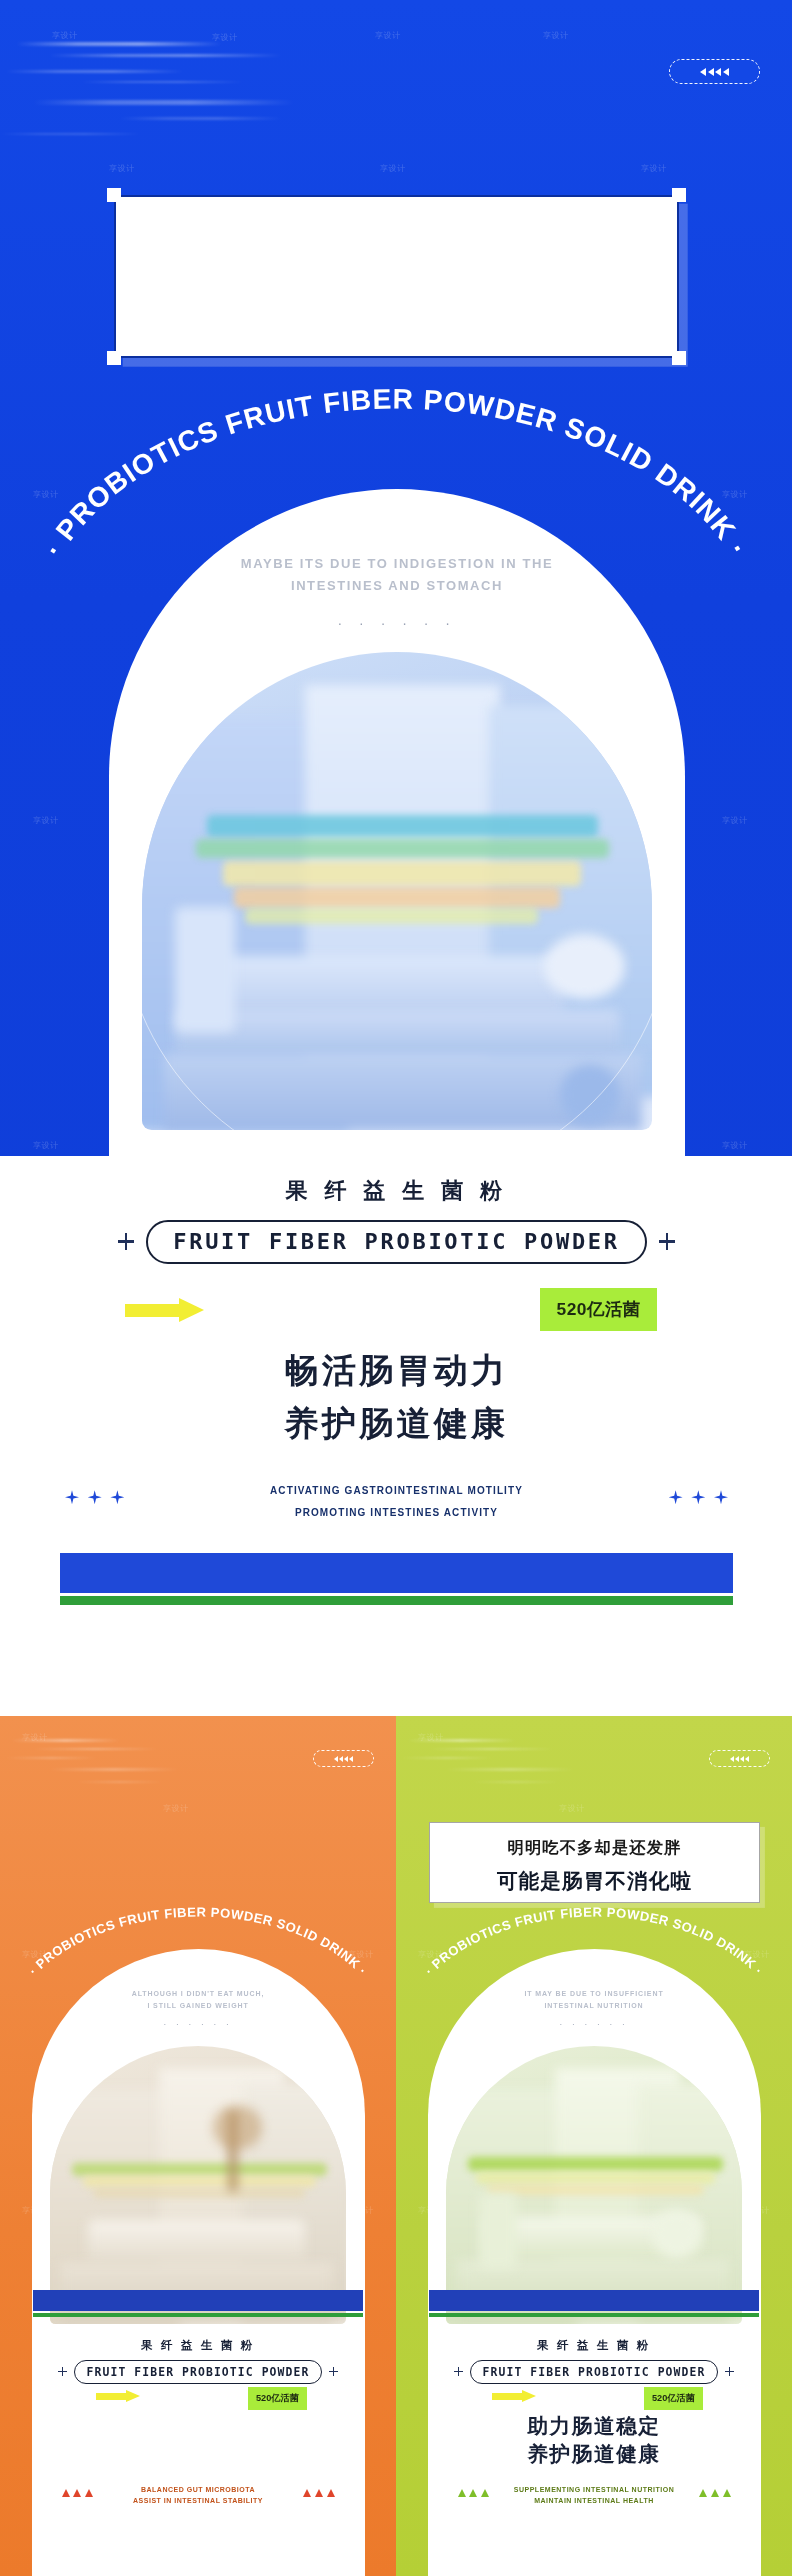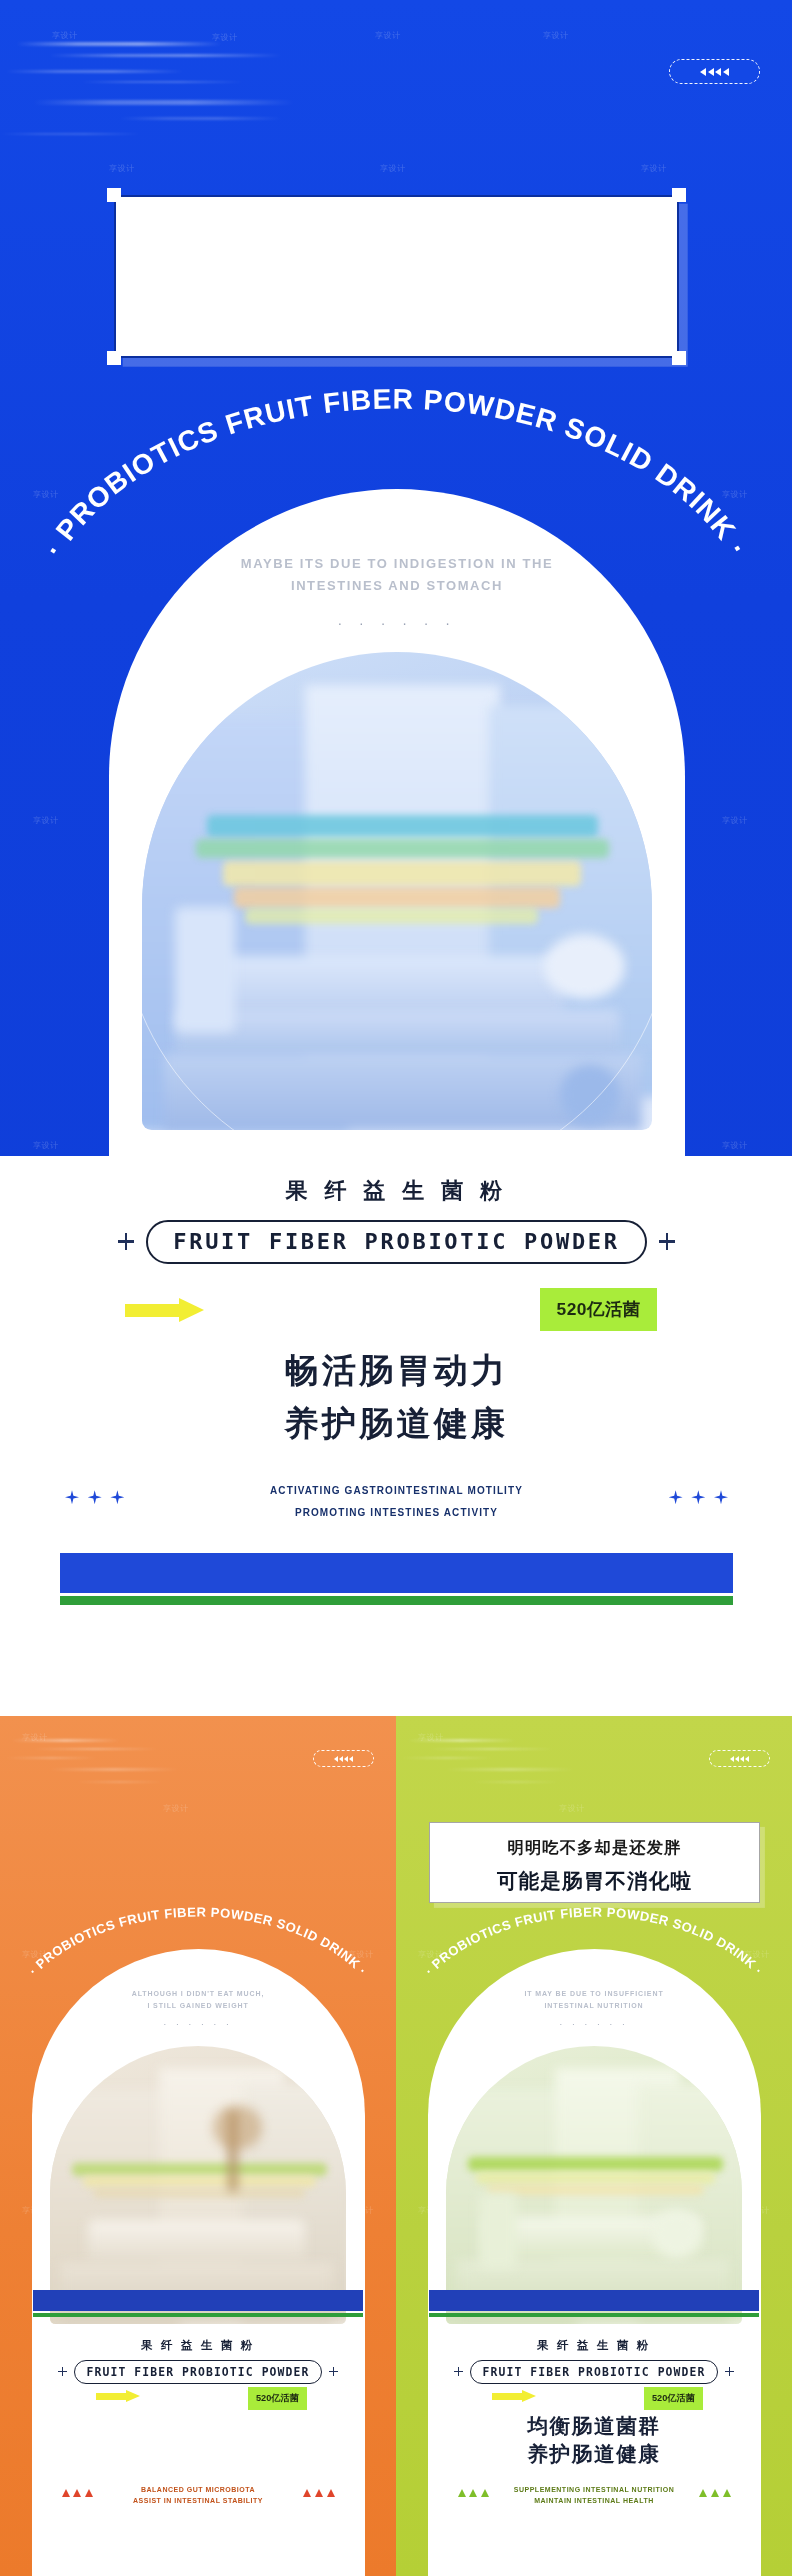--- a/index.html
+++ b/index.html
@@ -707,21 +707,21 @@
           <span class="h-spark"></span>
           <span class="h-pill">FRUIT FIBER PROBIOTIC POWDER</span>
           <span class="h-spark"></span>
         </div>
         <div class="h-arrow">
           <span class="shaft"></span>
             <span class="head"></span>
         </div>
         <div class="h-greenbadge">520亿活菌</div>
         <div class="h-headline">
-          <span>均衡肠道菌群</span><br>
+          <span>助力肠道稳定</span><br>
           <span>养护肠道健康</span>
         </div>
         <div class="h-subrow">
           <div class="tri-set left">
             <span class="tri g"></span>
             <span class="tri g"></span>
             <span class="tri g"></span>
           </div>
           <div class="h-sub greenc">
             <span>SUPPLEMENTING INTESTINAL NUTRITION</span><br>

